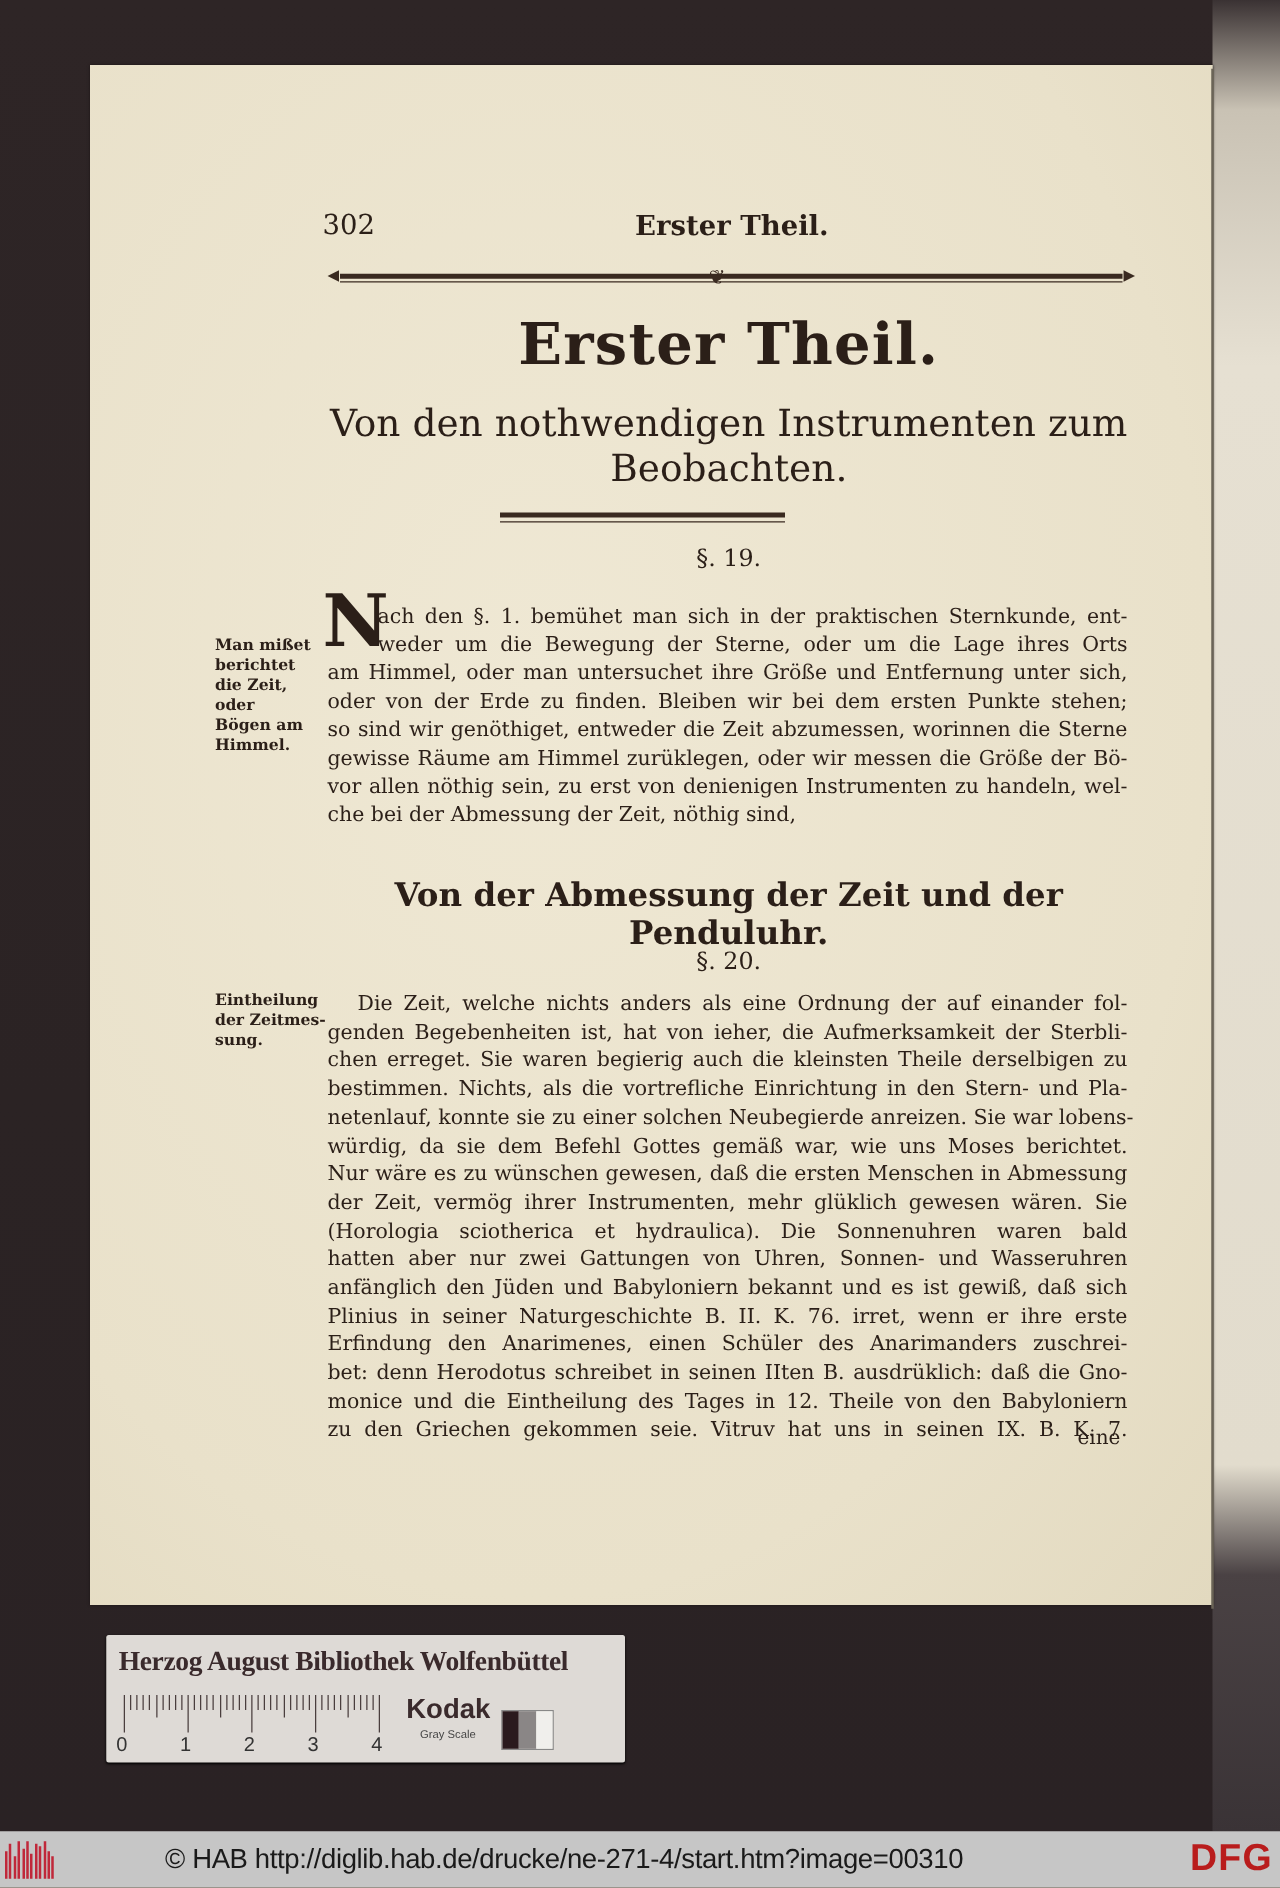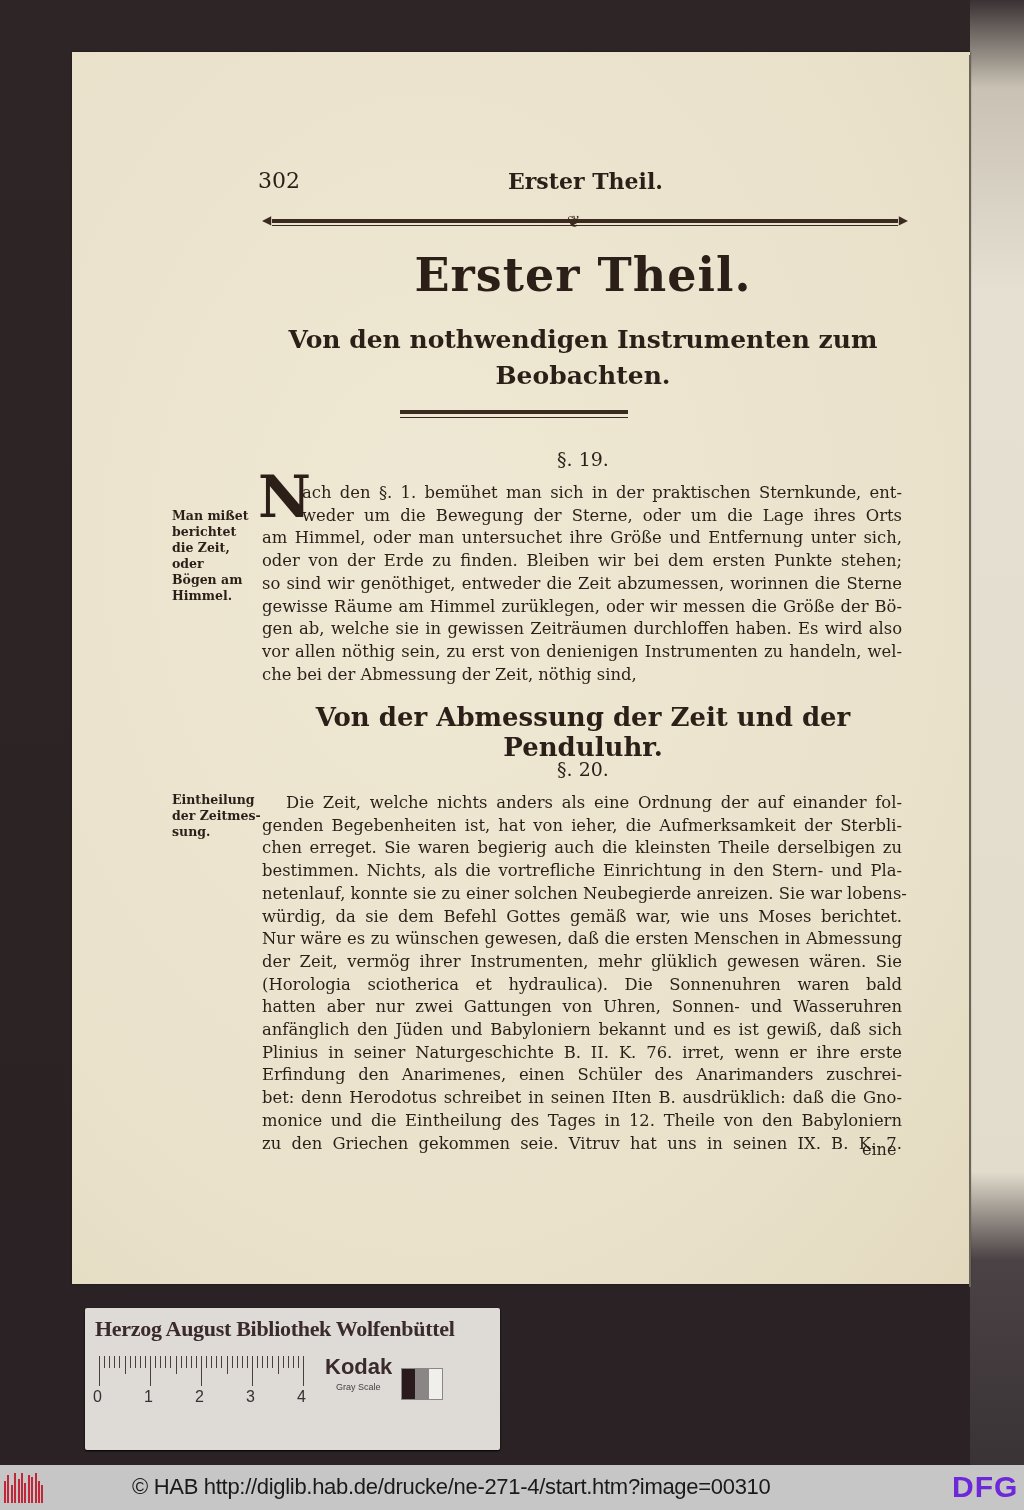--- a/index.html
+++ b/index.html
@@ -33,36 +33,36 @@
   .running-title { position: absolute; left: 250px; top: 0; font-size: 22px; font-weight: bold; }
   .ornament-rule {
     position: absolute; left: 262px; top: 216px; width: 646px; height: 14px;
   }
   .ornament-rule .bar1 { position: absolute; left: 10px; right: 10px; top: 3px; height: 4px; background: #3a2a20; }
   .ornament-rule .bar2 { position: absolute; left: 10px; right: 10px; top: 9px; height: 1px; background: #3a2a20; }
   .ornament-rule .center { position: absolute; left: 305px; top: -4px; font-size: 16px; color: #3a2a20; }
   .ornament-rule .endL { position: absolute; left: 0; top: -3px; font-size: 12px; color: #3a2a20; }
   .ornament-rule .endR { position: absolute; right: 0; top: -3px; font-size: 12px; color: #3a2a20; }
   .part-title { top: 248px; left: 258px; width: 650px; text-align: center; font-size: 46px; font-weight: bold; letter-spacing: 1px; }
-  .part-subtitle { top: 322px; left: 258px; width: 650px; text-align: center; font-size: 25px; font-weight: bold; line-height: 36px; }
+  .part-subtitle { top: 322px; left: 258px; width: 650px; text-align: center; font-size: 30px; font-weight: normal; line-height: 36px; }
   .double-rule { position: absolute; left: 400px; top: 410px; width: 228px; height: 10px; }
   .double-rule .a { position: absolute; left: 0; right: 0; top: 0; height: 4px; background: #3a2a20; }
   .double-rule .b { position: absolute; left: 0; right: 0; top: 7px; height: 1px; background: #3a2a20; }
   .section-mark { font-size: 19px; text-align: center; left: 258px; width: 650px; }
   .body-para { left: 262px; width: 640px; font-size: 16.4px; line-height: 22.7px; text-align: justify; }
   .body-para .line { display: block; white-space: nowrap; text-align-last: justify; text-align: justify; }
   .body-para .line.last { text-align-last: left; }
   .drop-cap {
     position: absolute; left: 258px; top: 468px; font-size: 58px; font-weight: bold; line-height: 58px;
   }
   .margin-note { left: 172px; width: 90px; font-size: 12.5px; line-height: 16px; font-weight: bold; }
   .section-heading { top: 702px; left: 258px; width: 650px; text-align: center; font-size: 26px; font-weight: bold; }
   .catchword { position: absolute; left: 862px; top: 1140px; font-size: 16px; }
   .hab-card {
-    position: absolute; left: 85px; top: 1308px; width: 415px; height: 142px;
+    position: absolute; left: 85px; top: 1308px; width: 415px; height: 102px;
     background: #dedad6; border-radius: 2px; box-shadow: 0 1px 2px #000;
   }
   .hab-card .library-name {
     position: absolute; left: 10px; top: 8px; font-family: "Liberation Serif", serif; font-weight: bold;
     font-size: 22px; color: #3a2a2c; letter-spacing: -0.3px;
   }
   .ruler { position: absolute; left: 14px; top: 48px; width: 210px; height: 30px; }
   .ruler .tick { position: absolute; bottom: 0; width: 1px; background: #4a3e3e; }
   .ruler-labels { position: absolute; left: 8px; top: 80px; width: 220px; font-family: "Liberation Sans", sans-serif; font-size: 16px; color: #333; }
   .ruler-labels span { position: absolute; }
@@ -73,21 +73,21 @@
   .footer {
     position: absolute; left: 0; top: 1465px; width: 1024px; height: 45px; background: #c6c6c6;
   }
   .footer .hab-logo { position: absolute; left: 4px; top: 8px; width: 42px; height: 30px; }
   .footer .hab-logo i { position: absolute; bottom: 0; width: 2px; background: #c0283a; }
   .footer .copyright {
     position: absolute; left: 132px; top: 9px; font-family: "Liberation Sans", sans-serif; font-size: 22px; color: #1a1a1a;
     letter-spacing: -0.3px;
   }
   .footer .dfg-logo {
-    position: absolute; left: 952px; top: 5px; font-family: "Liberation Sans", sans-serif; font-weight: bold; font-size: 30px; color: #6d28d9; letter-spacing: 1px;
+    position: absolute; left: 952px; top: 5px; font-family: "Liberation Sans", sans-serif; font-weight: bold; font-size: 30px; color: #b91c1c; letter-spacing: 1px;
   }
 </style>
 </head>
 <body>
 
 <div class="backdrop"></div>
 <div class="right-strip"></div>
 
 <div class="page"></div>
 <div class="fold-line"></div>
@@ -109,40 +109,39 @@
 <div class="text part-subtitle blackletter">
   <div>Von den nothwendigen Instrumenten zum</div>
   <div>Beobachten.</div>
 </div>
 
 <div class="double-rule">
     <div class="a"></div>
     <div class="b"></div>
   </div>
 
-<div class="text section-mark" style="top:436px;margin-top:12px;">§. 19.</div>
+<div class="text section-mark" style="top:436px;">§. 19.</div>
 
 <div class="text drop-cap blackletter">N</div>
 
 <div class="text margin-note" style="top:508px;">
   <div>Man mißet</div>
   <div>berichtet</div>
   <div>die Zeit, oder</div>
   <div>Bögen am</div>
   <div>Himmel.</div>
 </div>
 
 <div class="text body-para" style="top:482px;">
   <span class="line" style="padding-left:40px;">ach den §. 1. bemühet man sich in der praktischen Sternkunde, ent-</span>
   <span class="line" style="padding-left:40px;">weder um die Bewegung der Sterne, oder um die Lage ihres Orts</span>
   <span class="line">am Himmel, oder man untersuchet ihre Größe und Entfernung unter sich,</span>
   <span class="line">oder von der Erde zu finden.   Bleiben wir bei dem ersten Punkte stehen;</span>
   <span class="line">so sind wir genöthiget, entweder die Zeit abzumessen, worinnen die Sterne</span>
   <span class="line">gewisse Räume am Himmel zurüklegen, oder wir messen die Größe der Bö-</span>
-  <span class="line">gen ab, welche sie in gewissen Zeiträumen durchloffen haben.  Es wird also</span>
   <span class="line">vor allen nöthig sein, zu erst von denienigen Instrumenten zu handeln, wel-</span>
   <span class="line last">che bei der Abmessung der Zeit, nöthig sind,</span>
 </div>
 
 <div class="text section-heading blackletter">Von der Abmessung der Zeit und der Penduluhr.</div>
 <div class="text section-mark" style="top:758px;">§. 20.</div>
 
 <div class="text margin-note" style="top:792px;">
   <div>Eintheilung</div>
   <div>der Zeitmes-</div>

